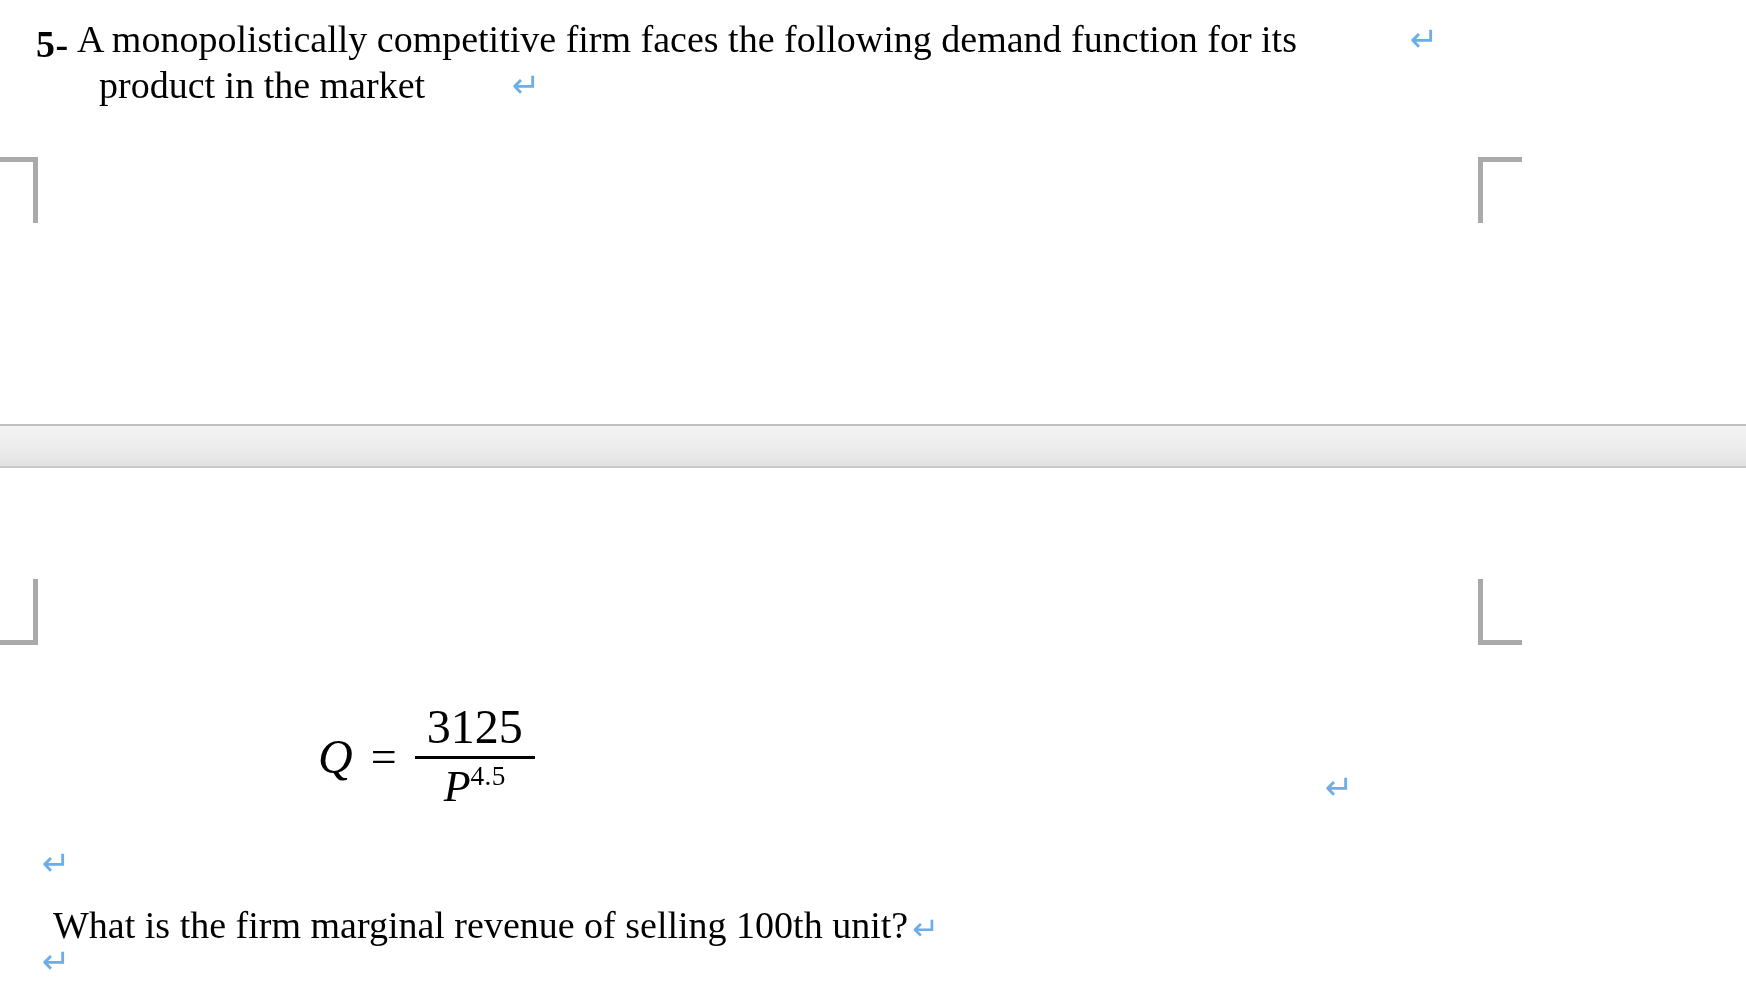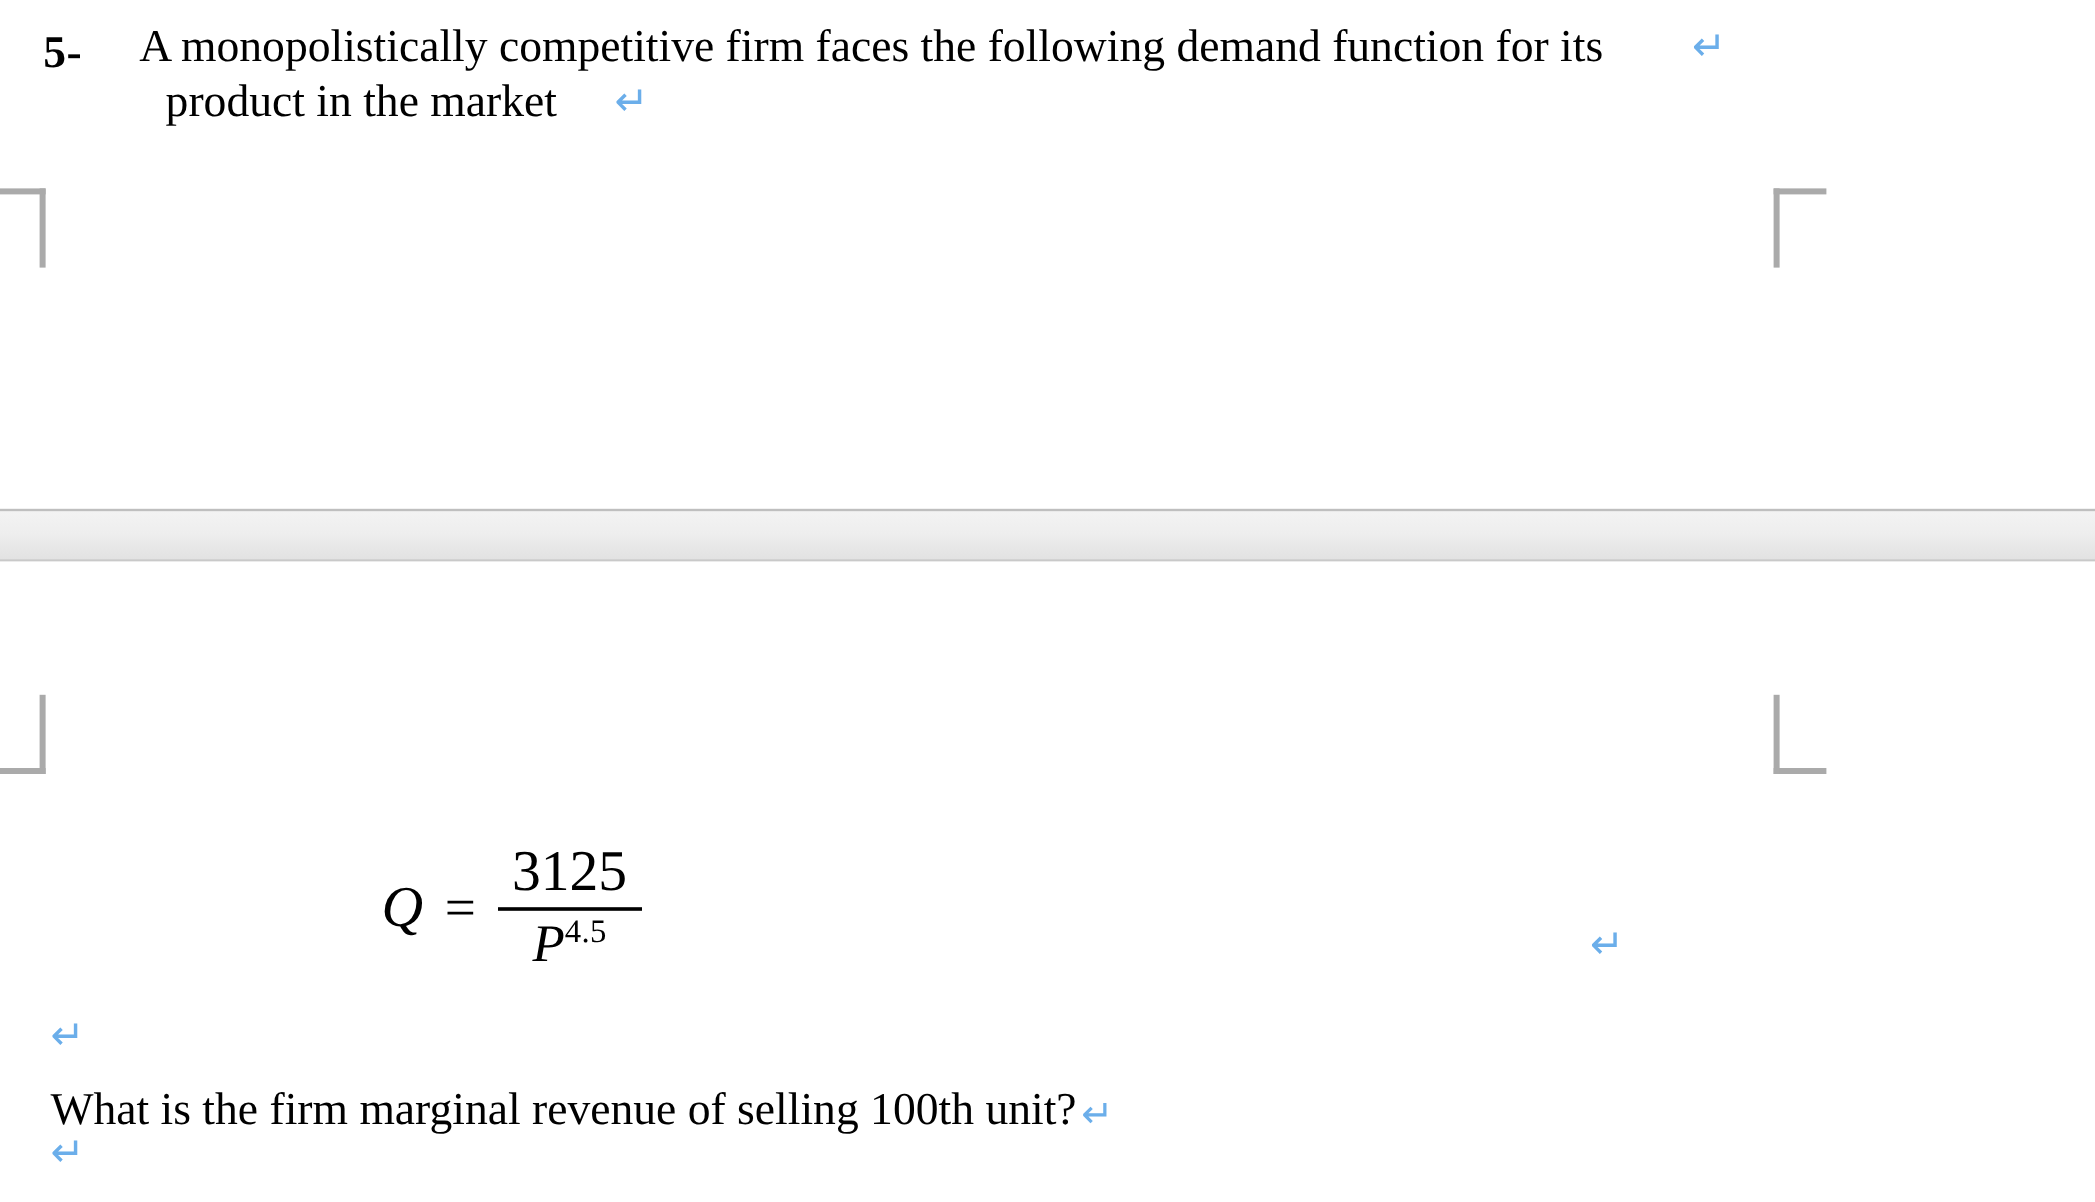--- a/index.html
+++ b/index.html
@@ -75,21 +75,21 @@
   }
   #question-number {
     position: absolute;
     left: 0;
     top: 6px;
     font-weight: bold;
     font-size: 38px;
     letter-spacing: 0.5px;
   }
   #question-text {
-    margin-left: 80px;
+    margin-left: 41px;
     font-size: 38px;
     line-height: 1.22;
     width: 1400px;
   }
   #question-line2 {
     display: block;
     margin-left: 22px;
   }
 
   
@@ -138,21 +138,21 @@
   .denom .exp {
     font-size: 0.62em;
     vertical-align: super;
     font-style: normal;
     letter-spacing: 0.3px;
   }
 
   
   #closing-line {
     position: absolute;
-    left: 42px;
+    left: 53px;
     top: 903px;
     font-size: 38px;
     white-space: nowrap;
   }
 </style>
 </head>
 <body>
 
 <div class="page" id="page-top">
 

